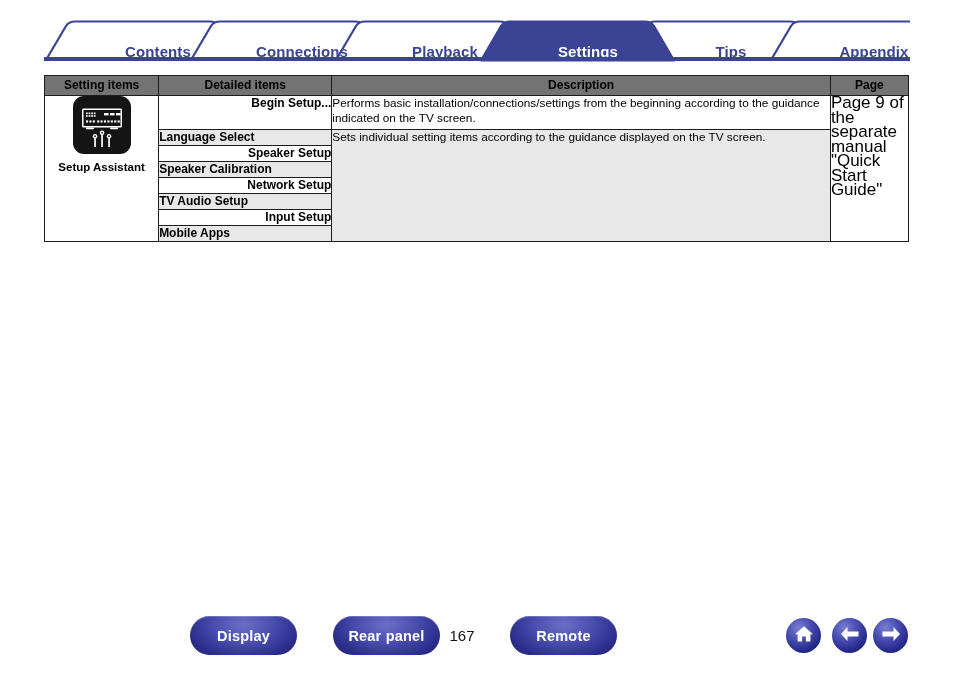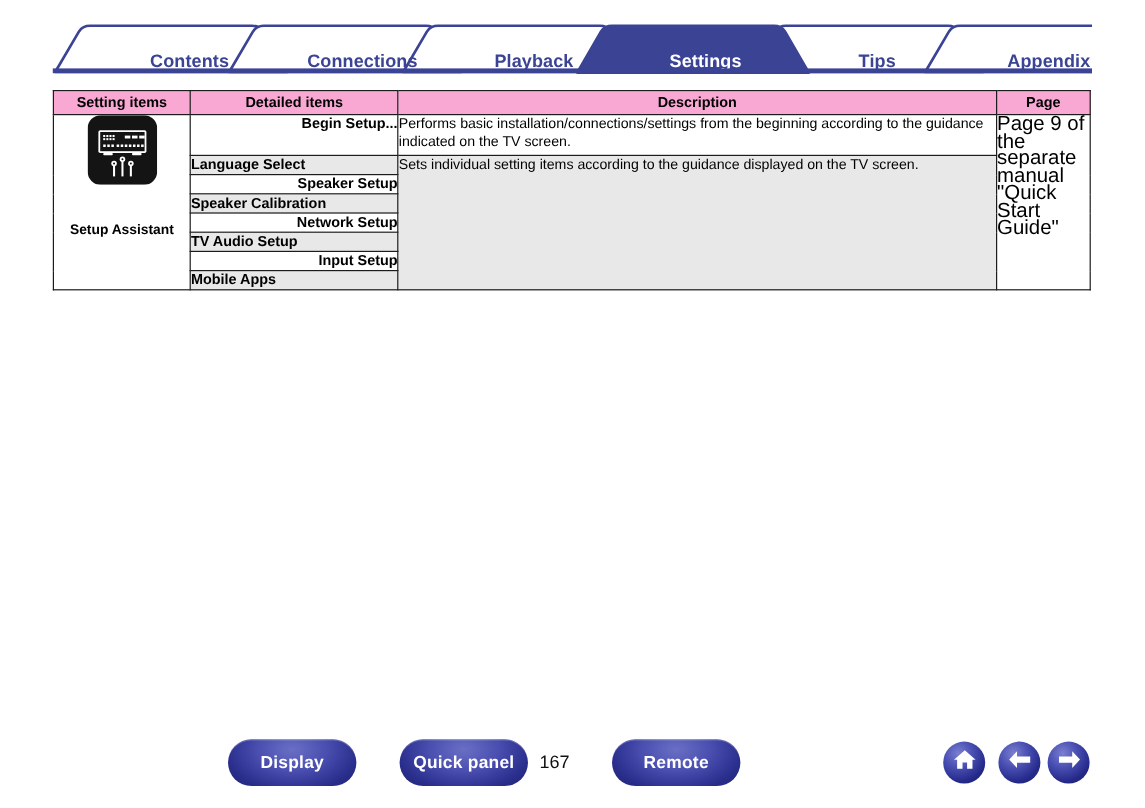--- a/index.html
+++ b/index.html
@@ -61,21 +61,21 @@
     table-layout: fixed;
     font-size: 11.5px;
   }
   #doc-table th,
   #doc-table td {
     border: 1px solid #1c1c1c;
     padding: 0;
     vertical-align: top;
   }
   #doc-table thead th {
-    background: #f9a8d4;
+    background: #737373;
     text-align: center;
     font-size: 12px;
     font-weight: bold;
     height: 19px;
     line-height: 19px;
     padding: 0 2px;
   }
   .col-setting  { width: 114px; }
   .col-detail   { width: 173px; }
   .col-desc     { width: 498px; }
@@ -86,21 +86,20 @@
     background: #ffffff;
     text-align: center;
     vertical-align: top;
     padding-top: 8px;
   }
   .setting-icon-wrap {
     display: flex;
     flex-direction: column;
     align-items: center;
     justify-content: flex-start;
-    gap: 24px;
   }
   .setting-caption {
     margin-top: 5px;
     font-size: 11.5px;
     font-weight: bold;
     white-space: nowrap;
   }
 
   
   .cell-detail {
@@ -310,21 +309,21 @@
       <td class="cell-detail plain">Input Setup</td>
     </tr>
     <tr>
       <td class="cell-detail shade">Mobile Apps</td>
     </tr>
   </tbody>
 </table>
 
 <div id="bottombar">
   <div class="pill" style="left:190px; width:107px;">Display</div>
-  <div class="pill" style="left:333px; width:107px;">Quick panel</div>
+  <div class="pill" style="left:333px; width:107px;">Rear panel</div>
   <div class="pill" style="left:510px; width:107px;">Remote</div>
 
   <div id="page-number">167</div>
 
   <div class="circle-btn" style="left:786px;">
     <span>
       <svg width="22" height="22" viewBox="0 0 22 22">
         <path d="M11 3.2 L20 11.2 L17.4 11.2 L17.4 18.6 L12.9 18.6 L12.9 13.4 L9.1 13.4 L9.1 18.6 L4.6 18.6 L4.6 11.2 L2 11.2 Z" fill="#ffffff"></path>
       </svg>
     </span>

